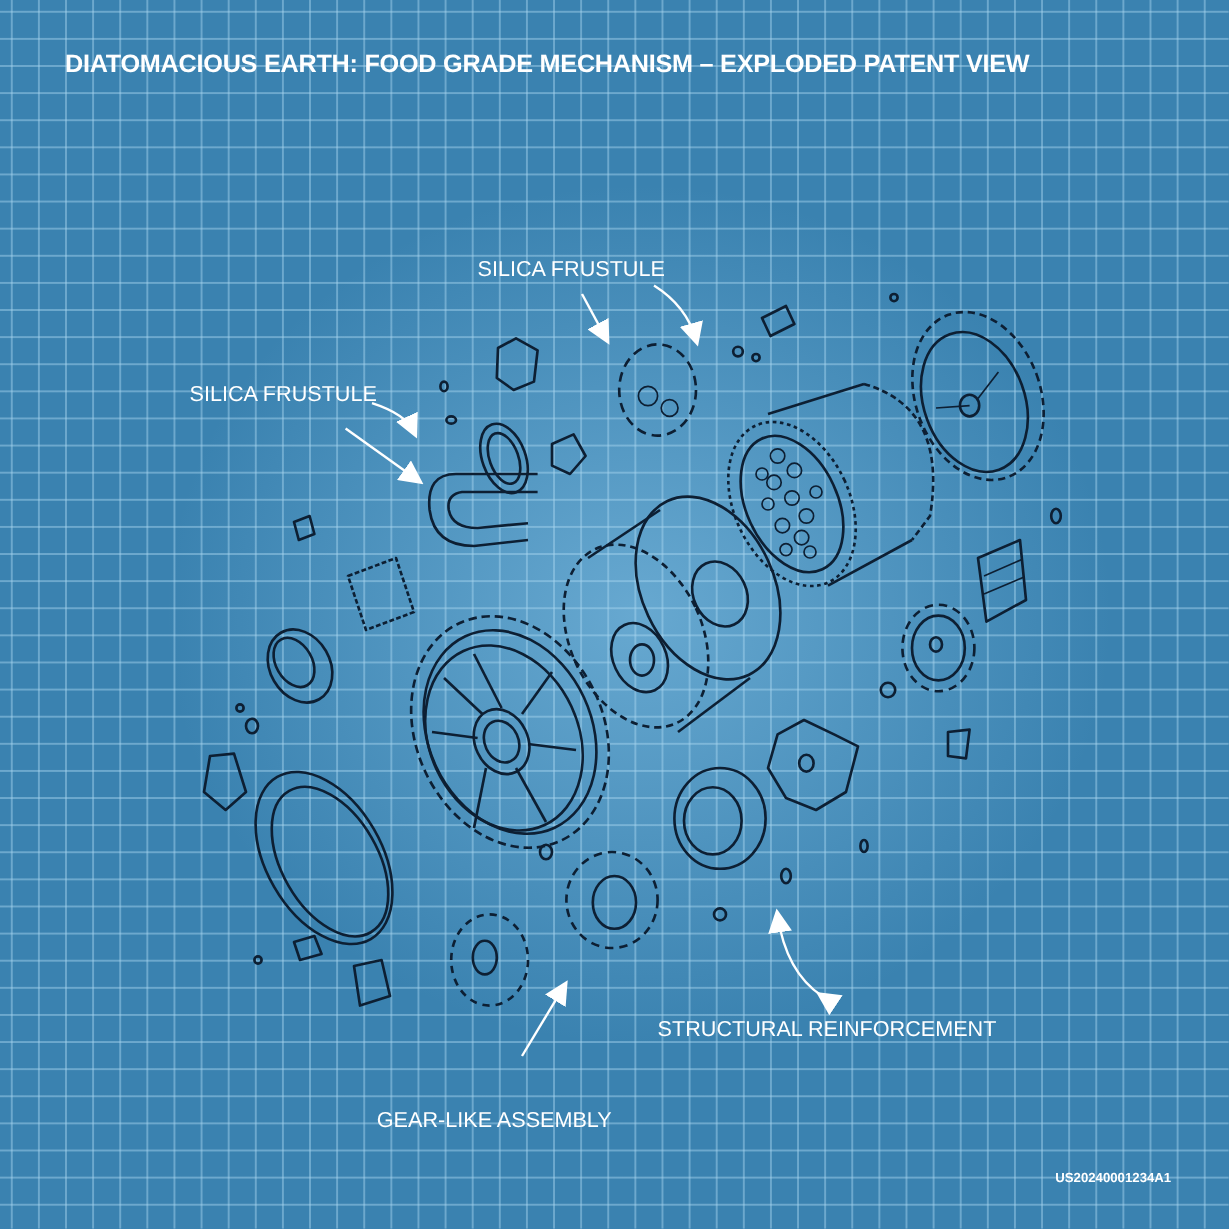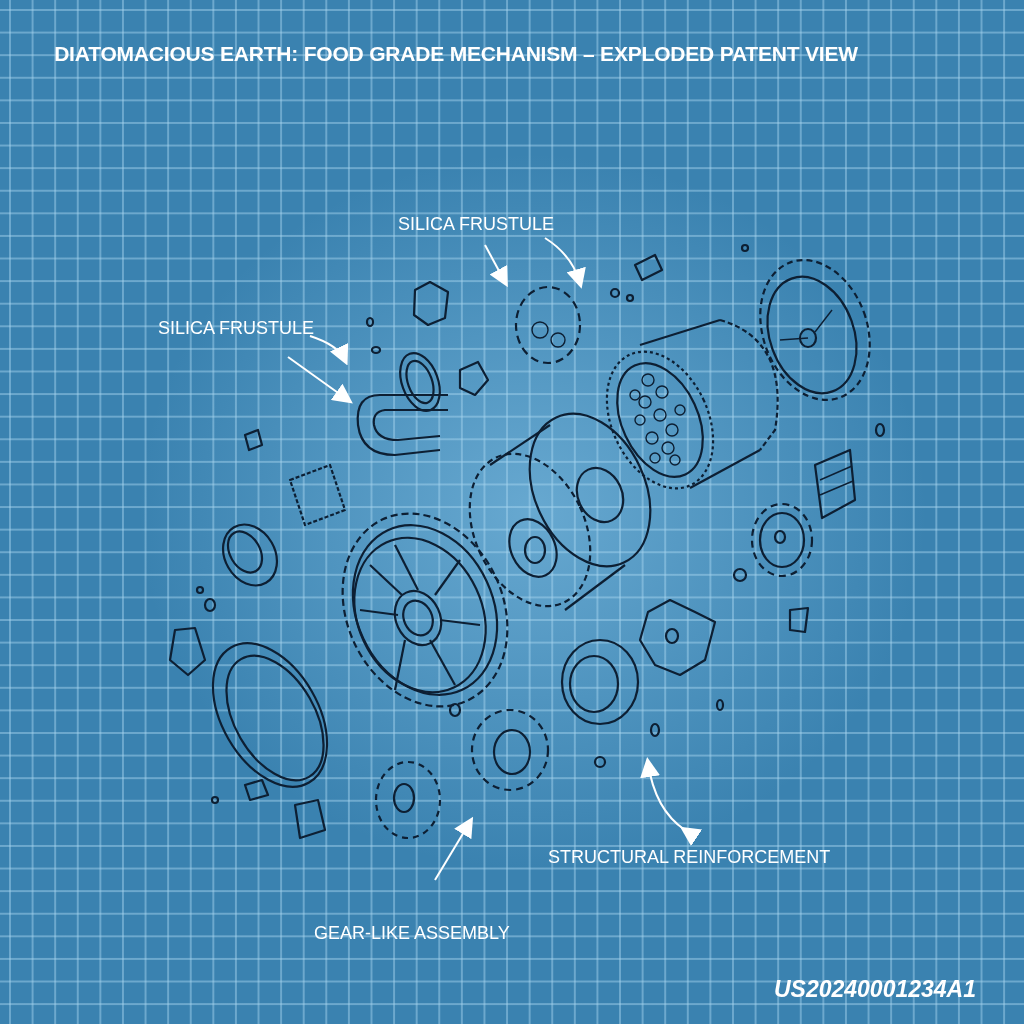--- a/index.html
+++ b/index.html
@@ -25,21 +25,21 @@
   .title {
     position:absolute; top:42px; left:0; width:912px; text-align:center;
     color:#ffffff; font-weight:bold; font-size:21px; letter-spacing:-0.2px;
   }
   .label {
     position:absolute; color:#ffffff; font-weight:normal; font-size:18px;
     white-space:nowrap;
   }
   .patent {
     position:absolute; right:48px; top:976px; color:#ffffff;
-    font-weight:bold; font-size:23px;font-style:italic;
+    font-weight:bold; font-size:11px;
   }
   svg.drawing { position:absolute; inset:0; }
   .ink { fill:none; stroke:#0d1f33; stroke-width:2.2; stroke-linejoin:round; }
   .ink-thin { fill:none; stroke:#0d1f33; stroke-width:1.4; }
   .arrow { fill:none; stroke:#ffffff; stroke-width:2; }
   .arrowhead { fill:#ffffff; }
 </style>
 </head>
 <body>
 

